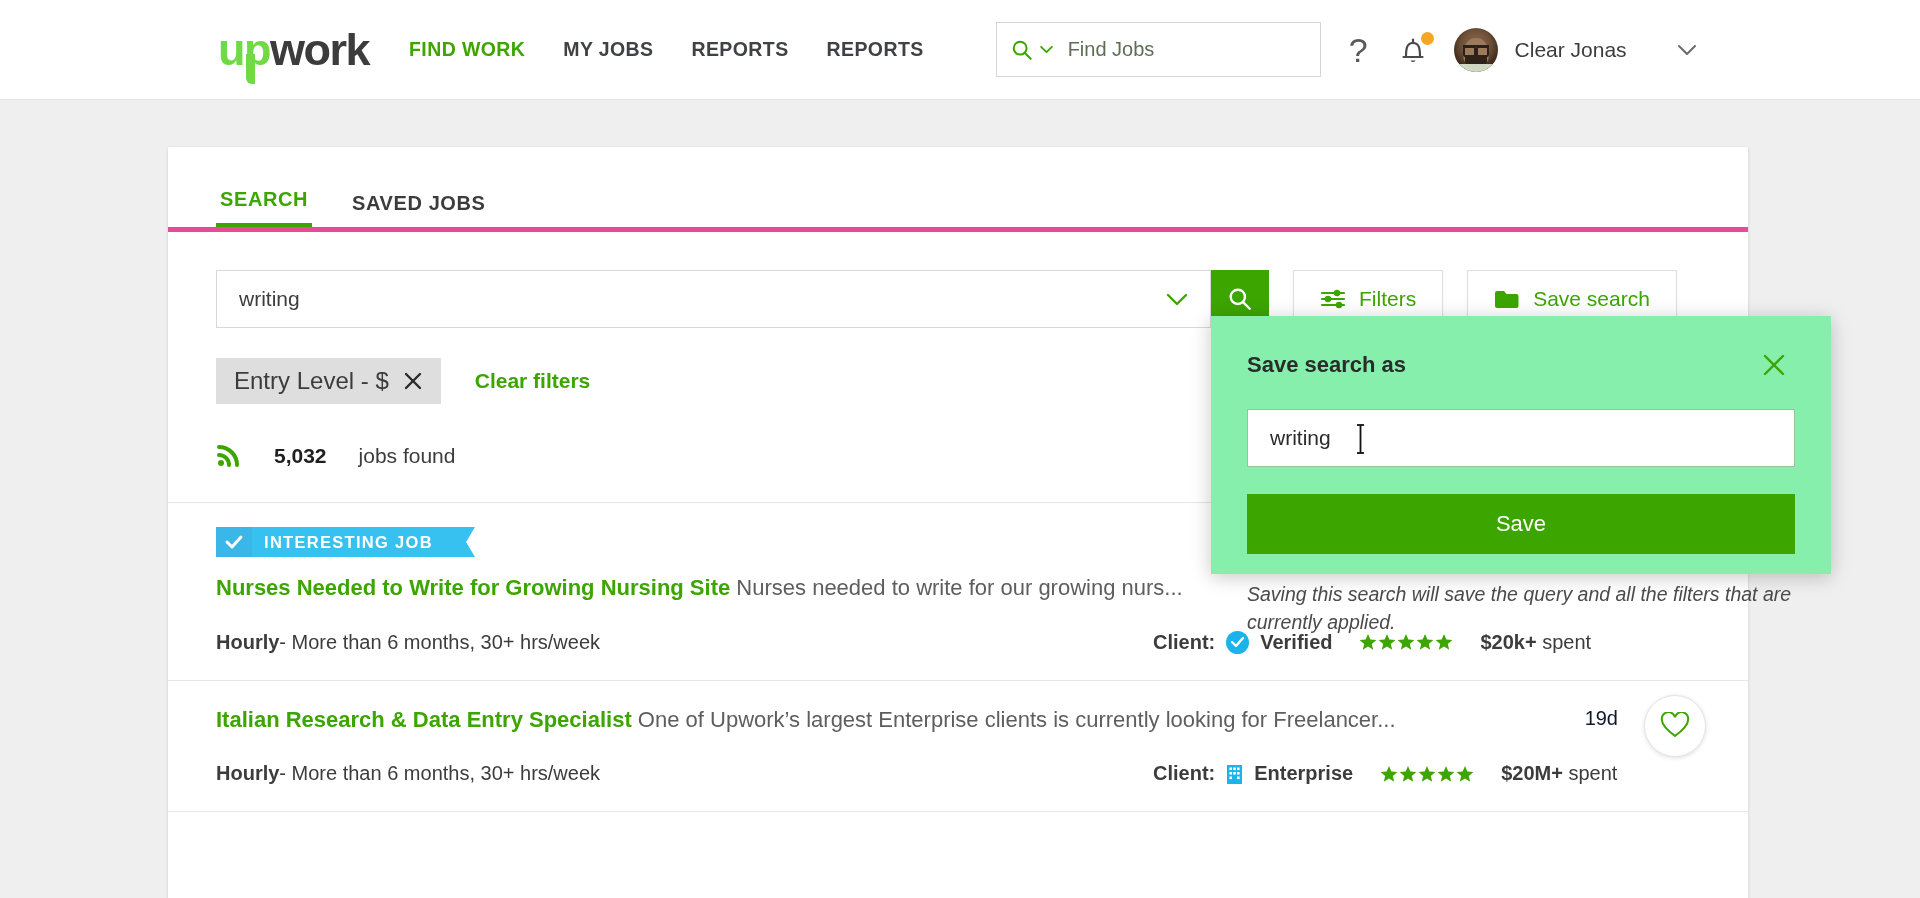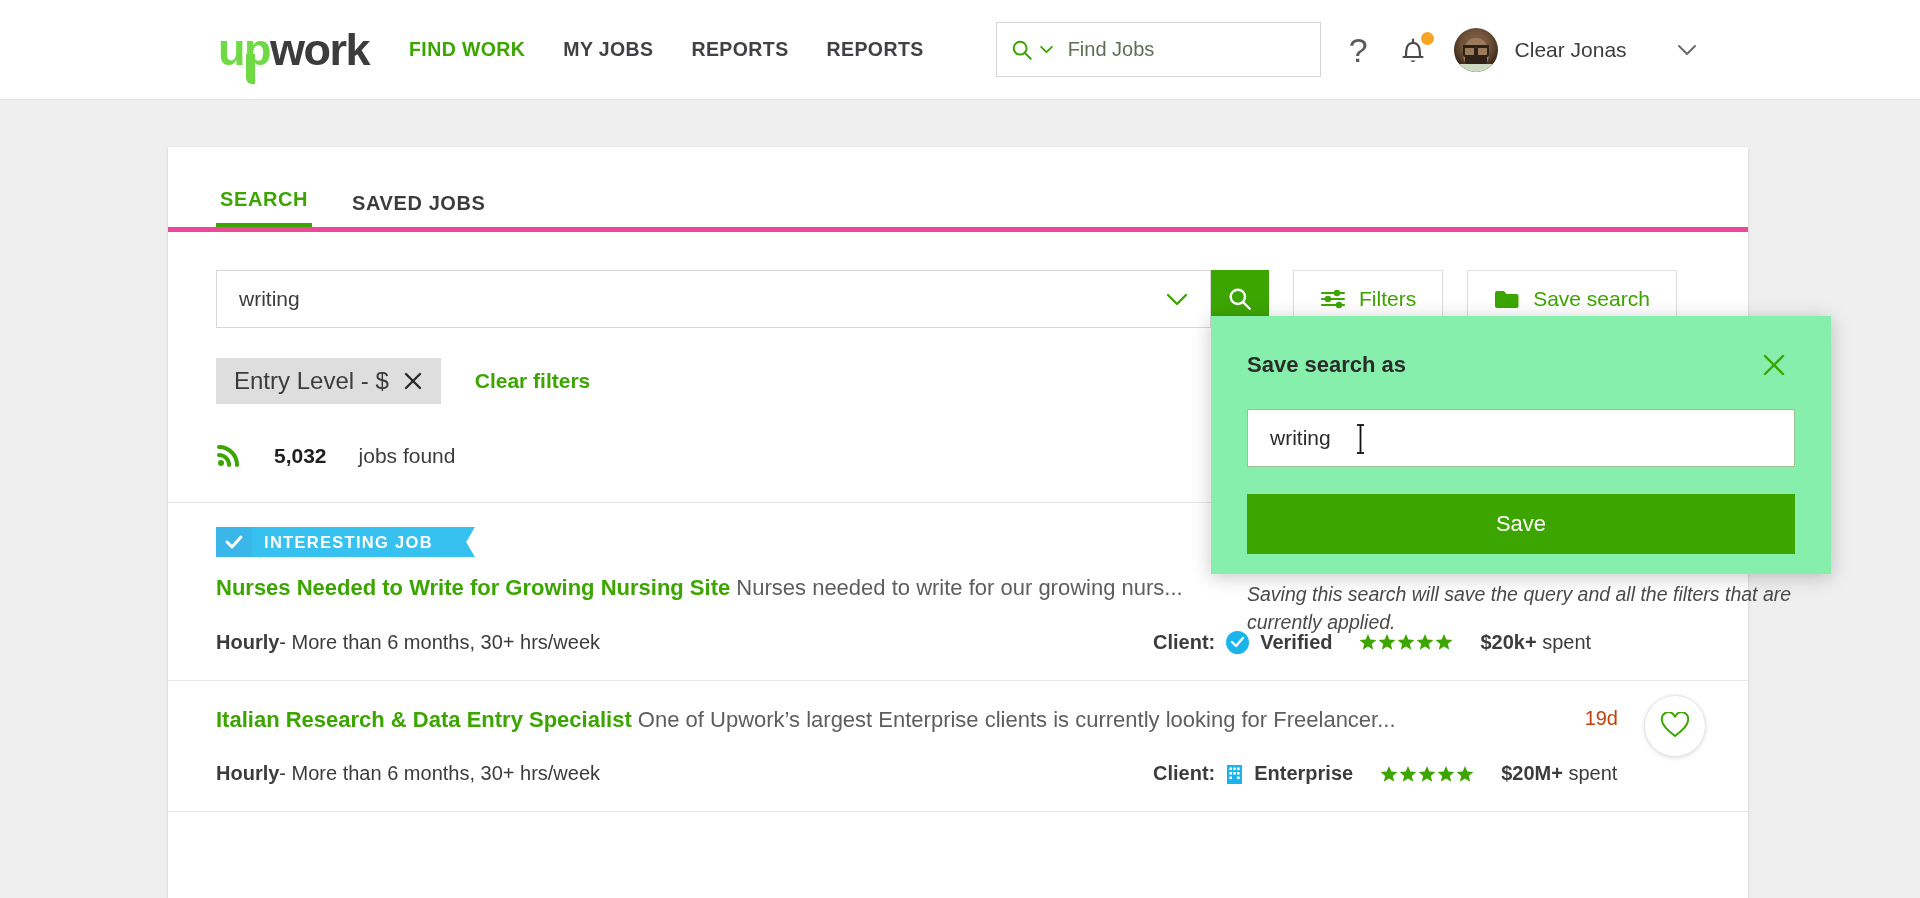--- a/index.html
+++ b/index.html
@@ -148,21 +148,21 @@
   .jmeta b { font-weight: 700; }
   .client { position: absolute; left: 985px; display: flex; align-items: center; gap: 11px; }
   .client .cl { font-weight: 700; color: #3c3c3c; font-size: 20px; }
   .vbadge {
     width: 23px; height: 23px; border-radius: 50%; background: #1ab3ea;
     display: flex; align-items: center; justify-content: center;
   }
   .stars { display: flex; gap: 1px; margin-left: 16px; }
   .spent { margin-left: 16px; font-size: 20px; color: #3c3c3c; }
   .spent b { font-weight: 700; }
-  .age { position: absolute; right: 130px; top: 26px; font-size: 20px; color: #c2410c; }
+  .age { position: absolute; right: 130px; top: 26px; font-size: 20px; color: #0f172a; }
   .heart {
     position: absolute; right: 42px; top: 14px; width: 62px; height: 62px; border-radius: 50%;
     background: #fff; border: 1px solid #e5e5e5; box-shadow: 0 1px 4px rgba(0,0,0,0.13);
     display: flex; align-items: center; justify-content: center; cursor: pointer;
   }
   .ebadge { width: 17px; height: 21px; }
 
   
   .modal {
     position: absolute; left: 1211px; top: 316px; width: 620px; height: 258px;

